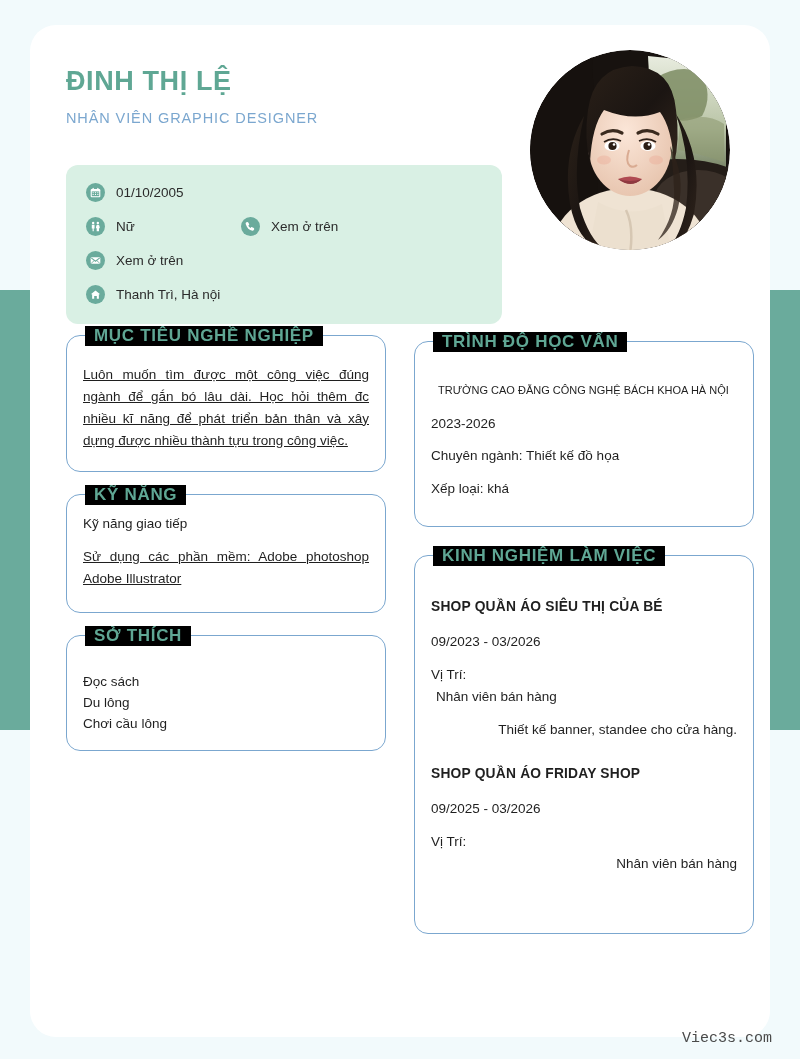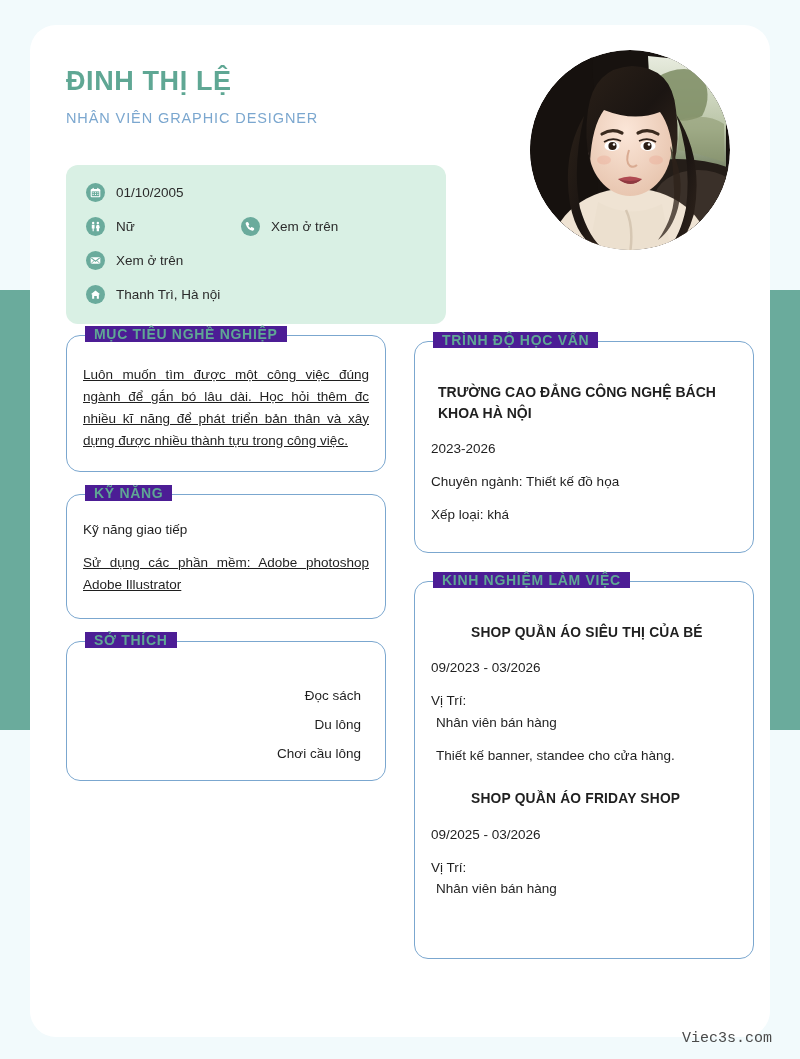--- a/index.html
+++ b/index.html
@@ -71,21 +71,21 @@
     overflow: hidden;
     z-index: 3;
   }
   .avatar svg { display: block; width: 200px; height: 200px; }
 
   
   .contact-box {
     position: absolute;
     left: 36px;
     top: 140px;
-    width: 380px;
+    width: 436px;
     background: #d9f0e4;
     border-radius: 12px;
     padding: 18px 20px 20px 20px;
   }
   .contact-row {
     display: flex;
     align-items: center;
     margin-bottom: 15px;
   }
   .contact-row:last-child { margin-bottom: 0; }
@@ -131,45 +131,45 @@
     position: relative;
     border: 1.6px solid #7ba7cf;
     border-radius: 14px;
     margin-bottom: 22px;
     padding: 26px 16px 18px 16px;
   }
   .section > .sec-title {
     position: absolute;
     top: -10px;
     left: 18px;
-    background: #4c1d95;
+    background: #000000;
     padding: 0 9px;
     color: #5fa794;
-    font-size: 14px;
+    font-size: 17px;
     font-weight: bold;
     letter-spacing: 0.7px;
     white-space: nowrap;
   }
   .sec-body { font-size: 13.5px; color: #1f1f1f; line-height: 1.62; }
   .sec-body p { margin: 0 0 11px 0; }
   .sec-body p:last-child { margin-bottom: 0; }
   .justify { text-align: justify; text-decoration: underline; }
   .tight { line-height: 1.55; }
-  .tight p { margin: 8px; text-align: right; }
+  .tight p { margin: 0; }
   .exp-block { margin-bottom: 22px; }
   .exp-block:last-child { margin-bottom: 0; }
-  .exp-title { font-weight: bold; font-size: 13.8px; margin-bottom: 13px; letter-spacing: 0.2px; margin-left: 40px; }
+  .exp-title { font-weight: bold; font-size: 13.8px; margin-bottom: 13px; letter-spacing: 0.2px; }
   .exp-line { margin-bottom: 11px; }
-  .exp-line.last { margin-bottom: 0; }
+  .exp-line.last { margin-bottom: 0; text-align: right; }
   .indent { padding-left: 5px; }
-  .edu-school { font-weight: bold; font-size: 14px; line-height: 1.5; margin-bottom: 14px; padding-left: 7px; }
+  .edu-school { font-weight: normal; font-size: 11px; line-height: 1.5; margin-bottom: 14px; padding-left: 7px; }
 
   
   .sec-objective { padding-top: 28px; padding-bottom: 20px; }
-  .sec-skills    { padding-top: 24px; padding-bottom: 22px; }
+  .sec-skills    { padding-top: 18px; padding-bottom: 22px; }
   .sec-hobbies   { padding-top: 36px; padding-bottom: 15px; }
   .sec-education { padding-top: 40px; padding-bottom: 26px; margin-bottom: 28px; }
   .sec-experience{ padding-top: 40px; padding-bottom: 58px; }
 
   
   .watermark {
     position: absolute;
     right: 28px;
     bottom: 12px;
     font-family: "Liberation Mono", monospace;

